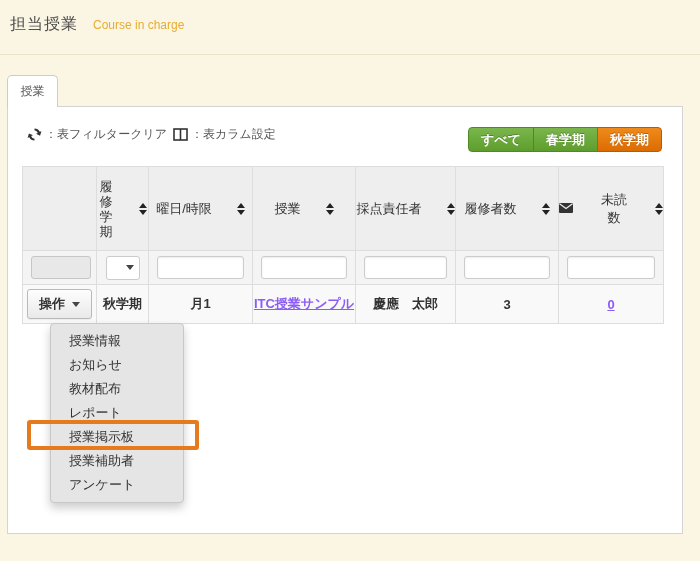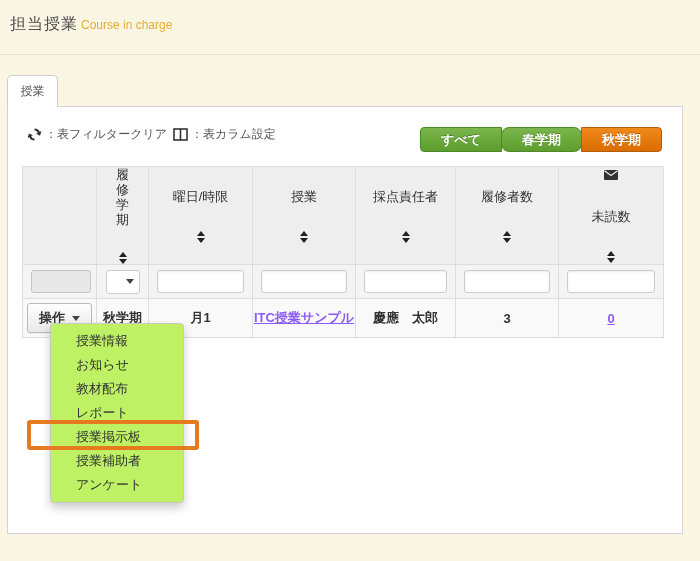--- a/index.html
+++ b/index.html
@@ -4,21 +4,21 @@
 <style>
   * { margin:0; padding:0; box-sizing:border-box; }
   html,body { width:700px; height:561px; }
   body {
     background:#fbf5e4;
     font-family:"Liberation Sans","DejaVu Sans",sans-serif;
     position:relative; overflow:hidden;
     color:#333;
   }
   
-  .page-header { position:absolute; left:10px; top:14px; display:flex; align-items:baseline; gap:3px; }
+  .page-header { position:absolute; left:10px; top:14px; display:flex; align-items:baseline; gap:15px; }
   .page-title { font-size:16px; color:#4d4d4d; letter-spacing:1px; }
   .page-subtitle { font-size:12px; color:#e5ad33; }
   .top-divider { position:absolute; left:0; top:54px; width:700px; border-top:1px solid #ebe3cb; }
 
   
   .tab {
     position:absolute; left:7px; top:75px; width:51px; height:32px;
     background:#fff; border:1px solid #ccc; border-bottom:none;
     border-radius:5px 5px 0 0; z-index:3;
     font-size:12px; color:#555; display:flex; align-items:center; justify-content:center;
@@ -30,38 +30,38 @@
     background:#fff; border:1px solid #d4d4d4; z-index:1;
   }
 
   
   .toolbar-left { position:absolute; left:19px; top:19px; display:flex; align-items:center; gap:6px; }
   .tool-group { display:flex; align-items:center; gap:3px; font-size:12px; color:#555; }
   .tool-group svg { display:block; }
 
   .btn-group { position:absolute; right:20px; top:20px; display:flex; }
   .btn {
-    height:25px; padding:0 20px; font-size:13px; font-weight:bold; color:#fff;
+    height:25px; padding:0 12px; font-size:13px; font-weight:bold; color:#fff;
     text-shadow:0 -1px 0 rgba(0,0,0,.25); display:flex; align-items:center;
     border:1px solid; cursor:pointer;
   }
-  .btn + .btn { margin-left:-1px;border-radius:8px; }
+  .btn + .btn { margin-left:-1px; }
   .btn.green { background:linear-gradient(#7ab64c,#5e9d2d); border-color:#4e8a24; }
   .btn.orange { background:linear-gradient(#f08a1c,#da6c03); border-color:#b55c06; }
   .btn:first-child { border-radius:4px 0 0 4px; }
   .btn:last-child { border-radius:0 4px 4px 0; }
 
   
   table.course-table {
     position:absolute; left:14px; top:59px; width:641px;
     border-collapse:collapse; table-layout:fixed; font-size:13px;
   }
   .course-table th, .course-table td { border:1px solid #ddd; text-align:center; vertical-align:middle; }
   .course-table thead th { background:#eee; height:84px; font-weight:normal; color:#333; }
-  .header-inner { display:flex; align-items:center; justify-content:center; gap:25px;flex-direction:column; }
+  .header-inner { display:flex; align-items:center; justify-content:center; gap:25px; }
   .vtext { width:15px; word-break:break-all; line-height:15px; display:inline-block; text-align:center; }
   .sort { display:inline-flex; flex-direction:column; gap:2px; cursor:pointer; }
   .sort .tri-up { width:0; height:0; border-left:4px solid transparent; border-right:4px solid transparent; border-bottom:5px solid #222; }
   .sort .tri-down { width:0; height:0; border-left:4px solid transparent; border-right:4px solid transparent; border-top:5px solid #222; }
 
   tr.filter-row td { background:#f4f4f4; height:34px; padding:0 8px; }
   .f-input {
     width:100%; height:23px; border:1px solid #ccc; border-radius:3px;
     box-shadow:inset 0 1px 2px rgba(0,0,0,.08); background:#fff; outline:none; font-size:12px; padding:0 4px;
   }
@@ -77,22 +77,22 @@
 
   .action-btn {
     display:inline-flex; align-items:center; gap:7px; padding:5px 11px;
     background:linear-gradient(#fefefe,#e9e9e9); border:1px solid #b9b9b9; border-radius:3px;
     font-size:13px; color:#333; cursor:pointer; box-shadow:0 1px 1px rgba(0,0,0,.05);
   }
 
   
   .dropdown-menu {
     position:absolute; left:42px; top:216px; width:134px;
-    background:#bef264; border:1px solid #c8c8c8; border-radius:4px;
-    box-shadow:0 5px 10px rgba(0,0,0,.2); padding:5px 8px; z-index:5;
+    background:#e5e5e5; border:1px solid #c8c8c8; border-radius:4px;
+    box-shadow:0 5px 10px rgba(0,0,0,.2); padding:5px 1px; z-index:5;
   }
   .menu-item { height:24px; line-height:24px; padding:0 17px; font-size:13px; color:#333; white-space:nowrap; cursor:pointer; }
 
   
   .highlight-rect {
     position:absolute; left:19px; top:313px; width:172px; height:30px;
     border:4px solid #e67a1e; border-radius:3px; z-index:6; pointer-events:none;
   }
 </style>
 </head>

